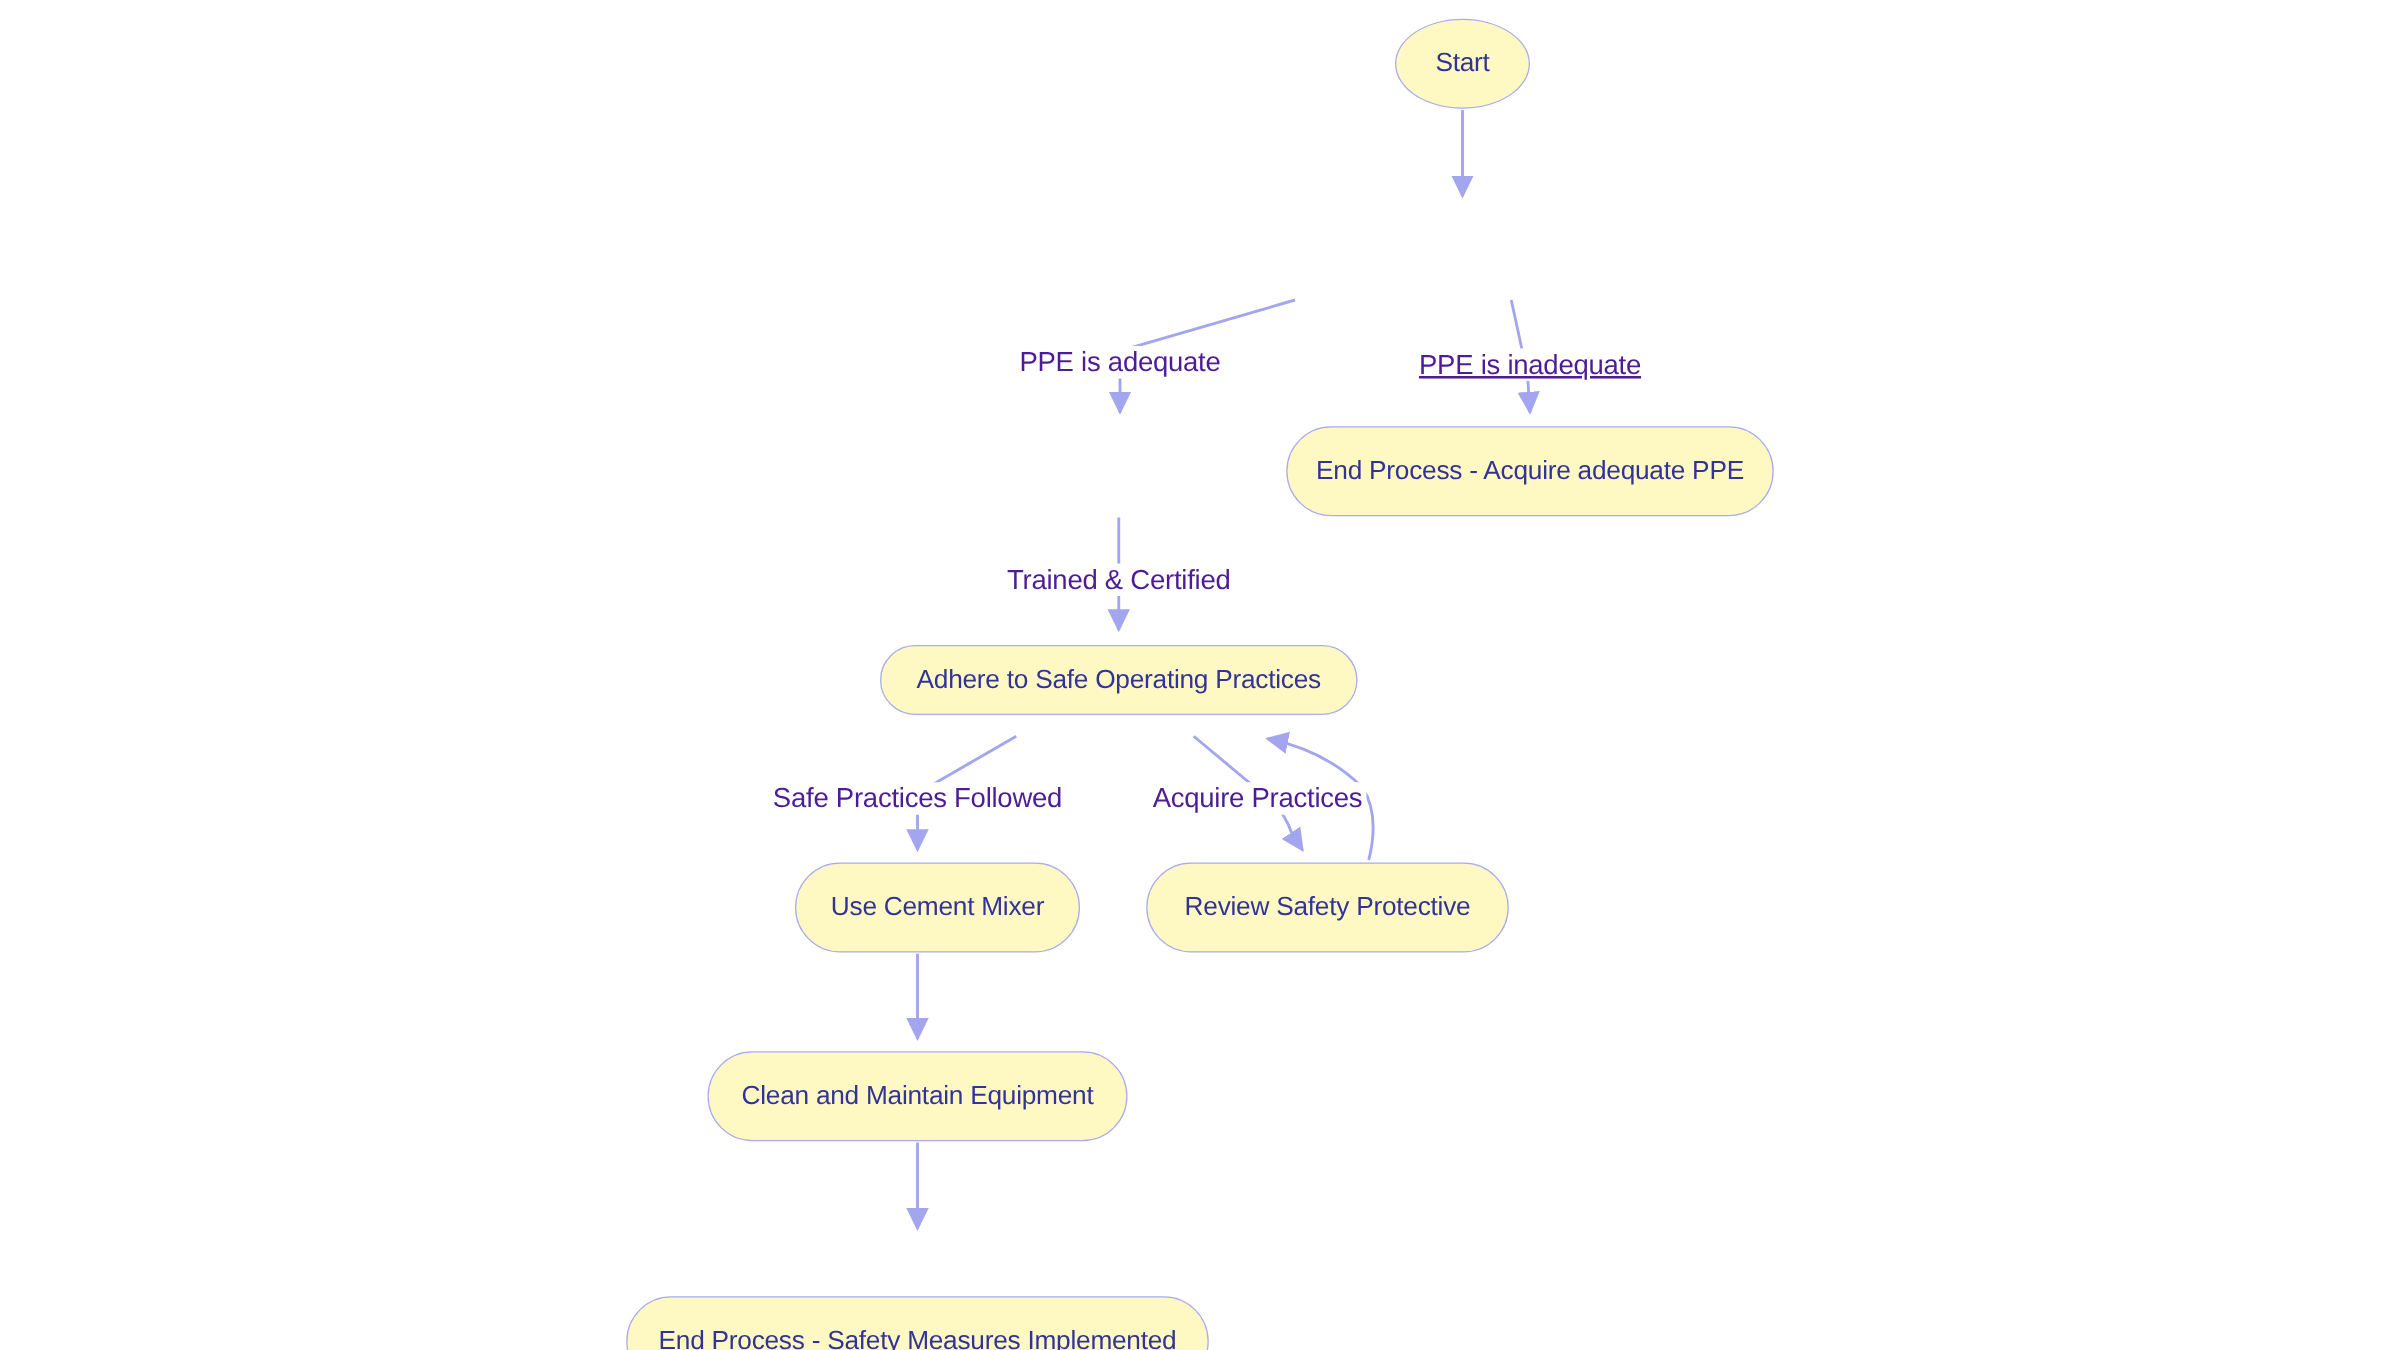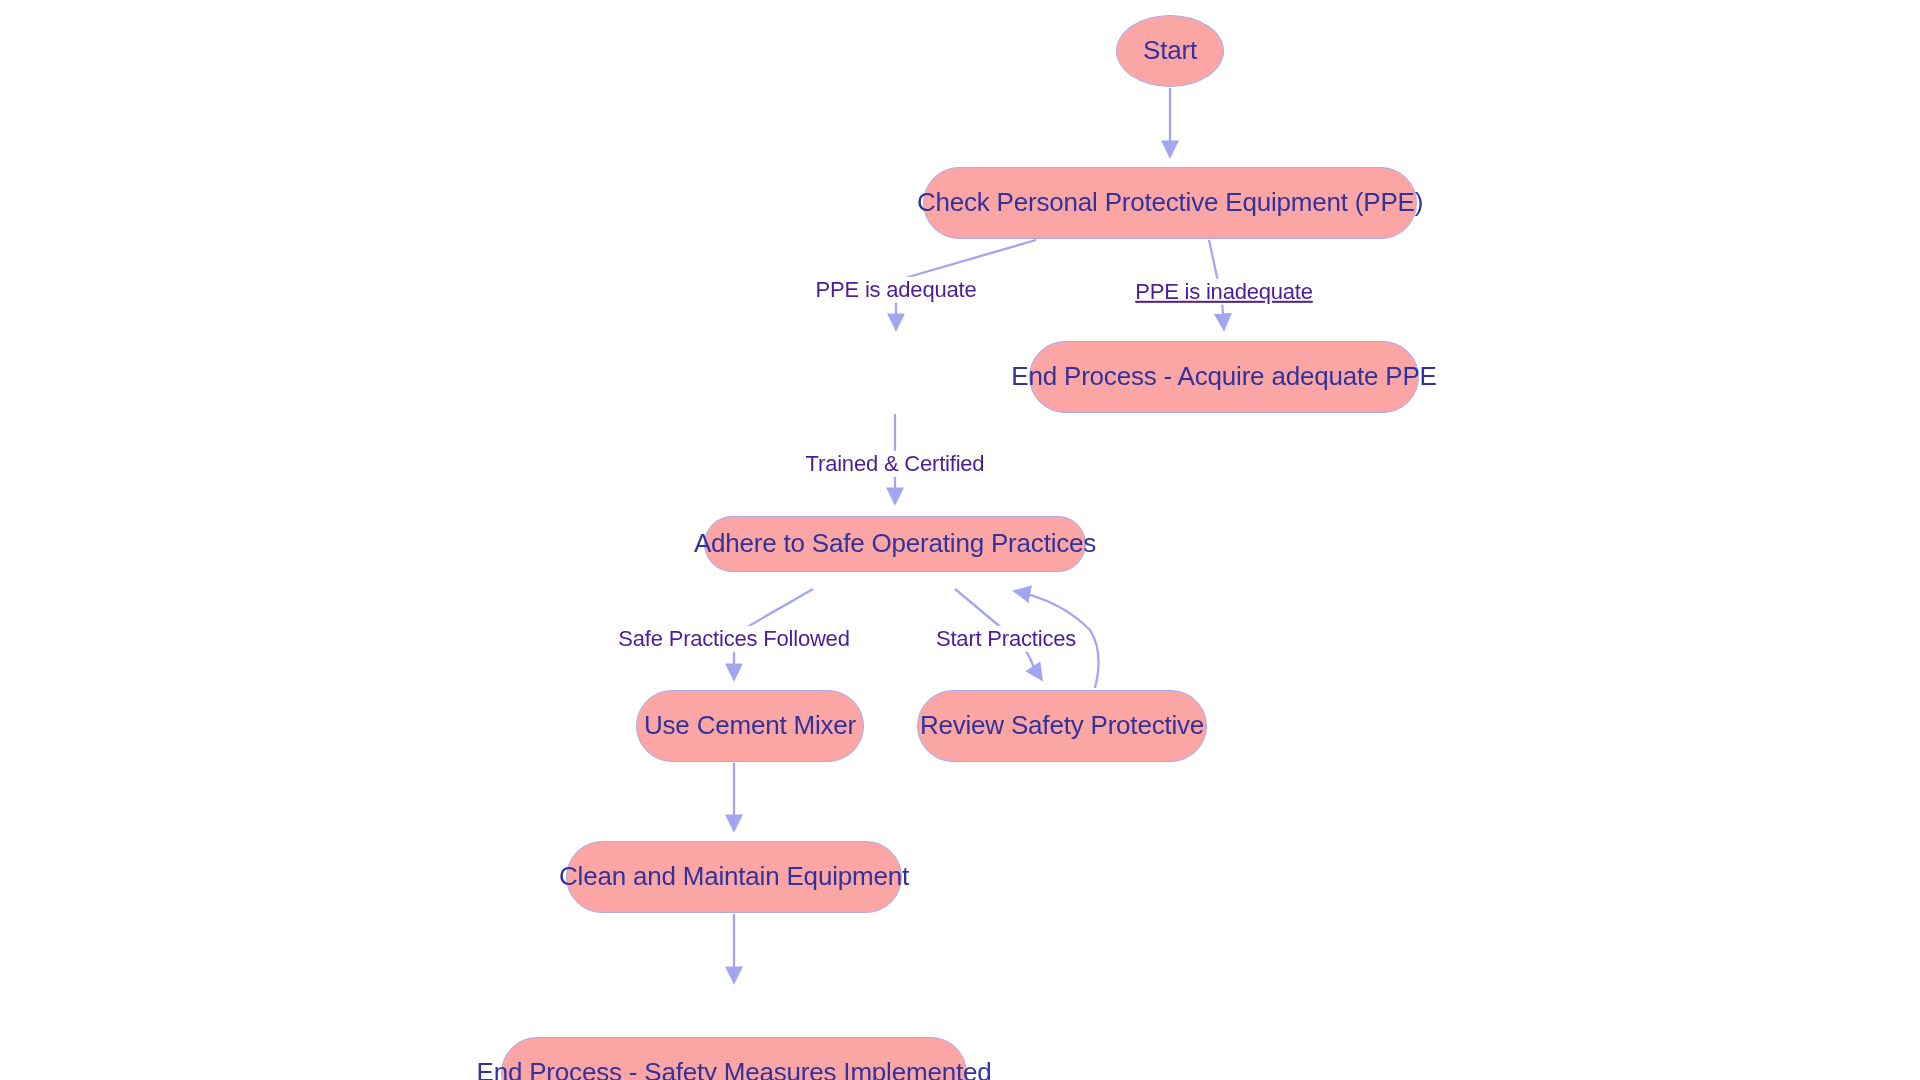--- a/index.html
+++ b/index.html
@@ -22,29 +22,29 @@
   #flow-svg {
     position: absolute;
     left: 0;
     top: 0;
     width: 1920px;
     height: 1080px;
   }
   .node {
     position: absolute;
     box-sizing: border-box;
-    background: #fca5a5;
+    background: #fef9c3;
     border: 1.3px solid #a8abef;
     color: #32329b;
     display: flex;
     align-items: center;
     justify-content: center;
     text-align: center;
     font-family: "Liberation Sans", sans-serif;
-    font-size: 26px;
+    font-size: 21px;
     line-height: 1.2;
     letter-spacing: -0.2px;
     white-space: nowrap;
     padding: 0 14px;
   }
   .node.stadium { border-radius: 999px; }
   .node.ellipse { border-radius: 50%; }
   .edge-label {
     position: absolute;
     color: #4c1d95;
@@ -89,23 +89,20 @@
       <path d="M 734 763 L 734 831" marker-end="url(#arrowhead)"></path>
 
       <path d="M 734 914 L 734 983" marker-end="url(#arrowhead)"></path>
     </g>
   </svg>
 
   <div class="node ellipse" style="left:1116px; top:15px; width:108px; height:72px;">
     <span>Start</span>
   </div>
 
-  <div class="node stadium" style="left:923px; top:167px; width:494px; height:72px;">
-    <span>Check Personal Protective Equipment (PPE)</span>
-  </div>
 
 
   <div class="node stadium" style="left:1029px; top:341px; width:390px; height:72px;">
     <span>End Process - Acquire adequate PPE</span>
   </div>
 
   <div class="node stadium" style="left:704px; top:516px; width:382px; height:56px;">
     <span>Adhere to Safe Operating Practices</span>
   </div>
 
@@ -126,15 +123,15 @@
   </div>
 
   <div class="edge-label" style="left:896px; top:290px;">PPE is adequate</div>
 
   <div class="edge-label" style="left:1224px; top:292px;text-decoration:underline;">PPE is inadequate</div>
 
   <div class="edge-label" style="left:895px; top:464px;">Trained &amp; Certified</div>
 
   <div class="edge-label" style="left:734px; top:639px;">Safe Practices Followed</div>
 
-  <div class="edge-label" style="left:1006px; top:639px;">Start Practices</div>
+  <div class="edge-label" style="left:1006px; top:639px;">Acquire Practices</div>
 
 </div>
 
 </body></html>

